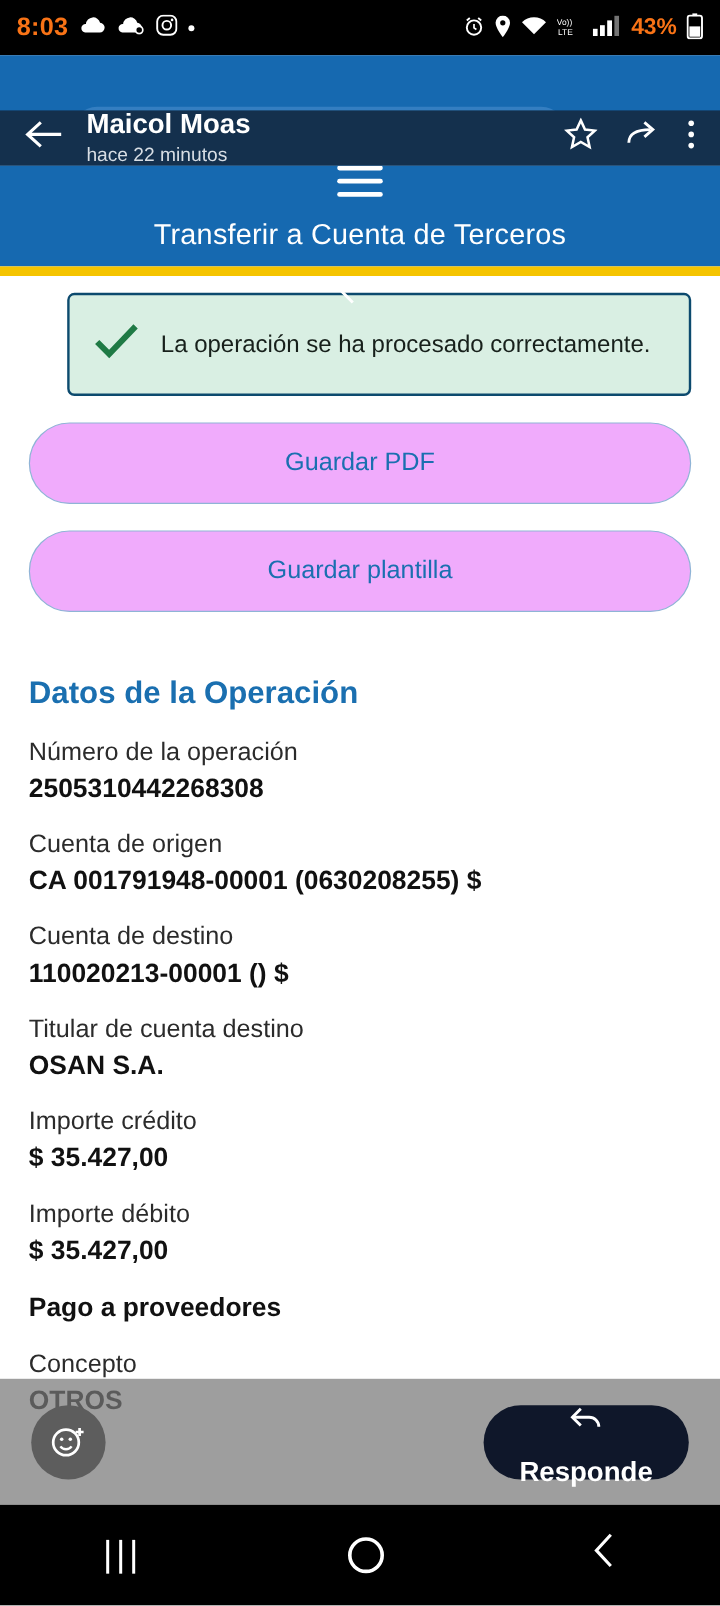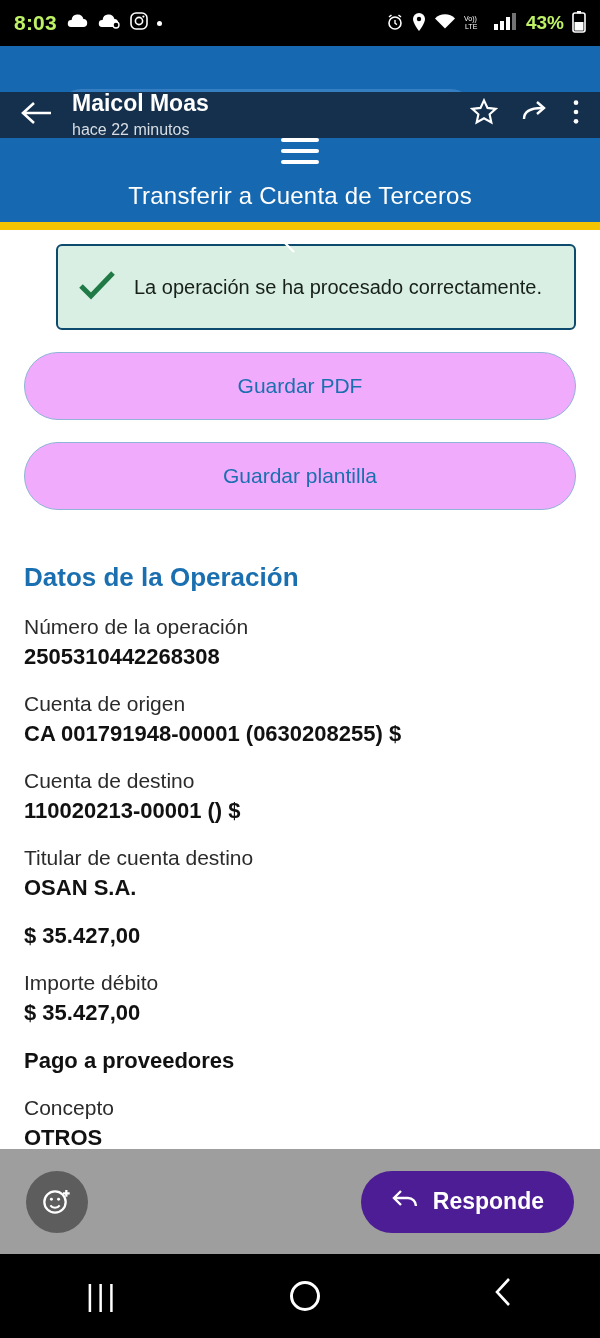--- a/index.html
+++ b/index.html
@@ -6,21 +6,21 @@
   html, body {
     width: 600px; height: 1338px;
     background: #ffffff;
     font-family: "Liberation Sans", sans-serif;
     overflow: hidden;
   }
   .phone { position: relative; width: 600px; height: 1338px; background:#fff; }
 
   
   .statusbar {
-    height: 46px; background:#000; color:#bef264;
+    height: 46px; background:#000; color:#f97316;
     display:flex; align-items:center; justify-content:space-between;
     padding: 0 14px;
   }
   .sb-left { display:flex; align-items:center; gap:9px; }
   .sb-time { font-size: 21px; font-weight:700; letter-spacing:.2px; }
   .sb-right { display:flex; align-items:center; gap:8px; font-size:13px; }
   .sb-batt-text { font-size:19px; font-weight:600; margin-left:2px; }
   .ico { display:inline-block; }
   .dot-sep { width:5px; height:5px; border-radius:50%; background:#fff; display:inline-block; }
 
@@ -94,23 +94,23 @@
     position:absolute; left:0; right:0; bottom:84px; height:105px;
     background: rgba(120,120,120,.72);
     display:flex; align-items:center; justify-content:space-between;
     padding: 0 26px;
   }
   .emoji-btn {
     width:62px; height:62px; border-radius:50%; background:#5d5d5d;
     display:flex; align-items:center; justify-content:center; color:#fff; font-size:26px;
   }
   .reply-btn {
-    height:62px; border-radius:31px; background:#4c1d95; color:#fff;
+    height:62px; border-radius:31px; background:#0f172a; color:#fff;
     display:flex; align-items:center; gap:14px; padding: 0 30px;
-    font-size:23px; font-weight:700;
+    font-size:23px; font-weight:700;flex-direction:column;
   }
 
   
   .navbar {
     position:absolute; left:0; right:0; bottom:0; height:84px; background:#000;
     display:flex; align-items:center; justify-content:space-around; color:#fff;
   }
   .nav-recent { font-size:30px; letter-spacing:3px; }
   .nav-home { width:30px; height:30px; border:3px solid #fff; border-radius:50%; }
   .nav-back { font-size:32px; }
@@ -297,20 +297,21 @@
     </div>
     <div class="field">
       <div class="field-label">Cuenta de destino</div>
       <div class="field-value">110020213-00001 () $</div>
     </div>
     <div class="field">
       <div class="field-label">Titular de cuenta destino</div>
       <div class="field-value">OSAN S.A.</div>
     </div>
     <div class="field">
+      <div class="field-label">Importe crédito</div>
       <div class="field-value">$ 35.427,00</div>
     </div>
     <div class="field">
       <div class="field-label">Importe débito</div>
       <div class="field-value">$ 35.427,00</div>
     </div>
     <div class="field">
       <div class="field-value">Pago a proveedores</div>
     </div>
     <div class="field">

